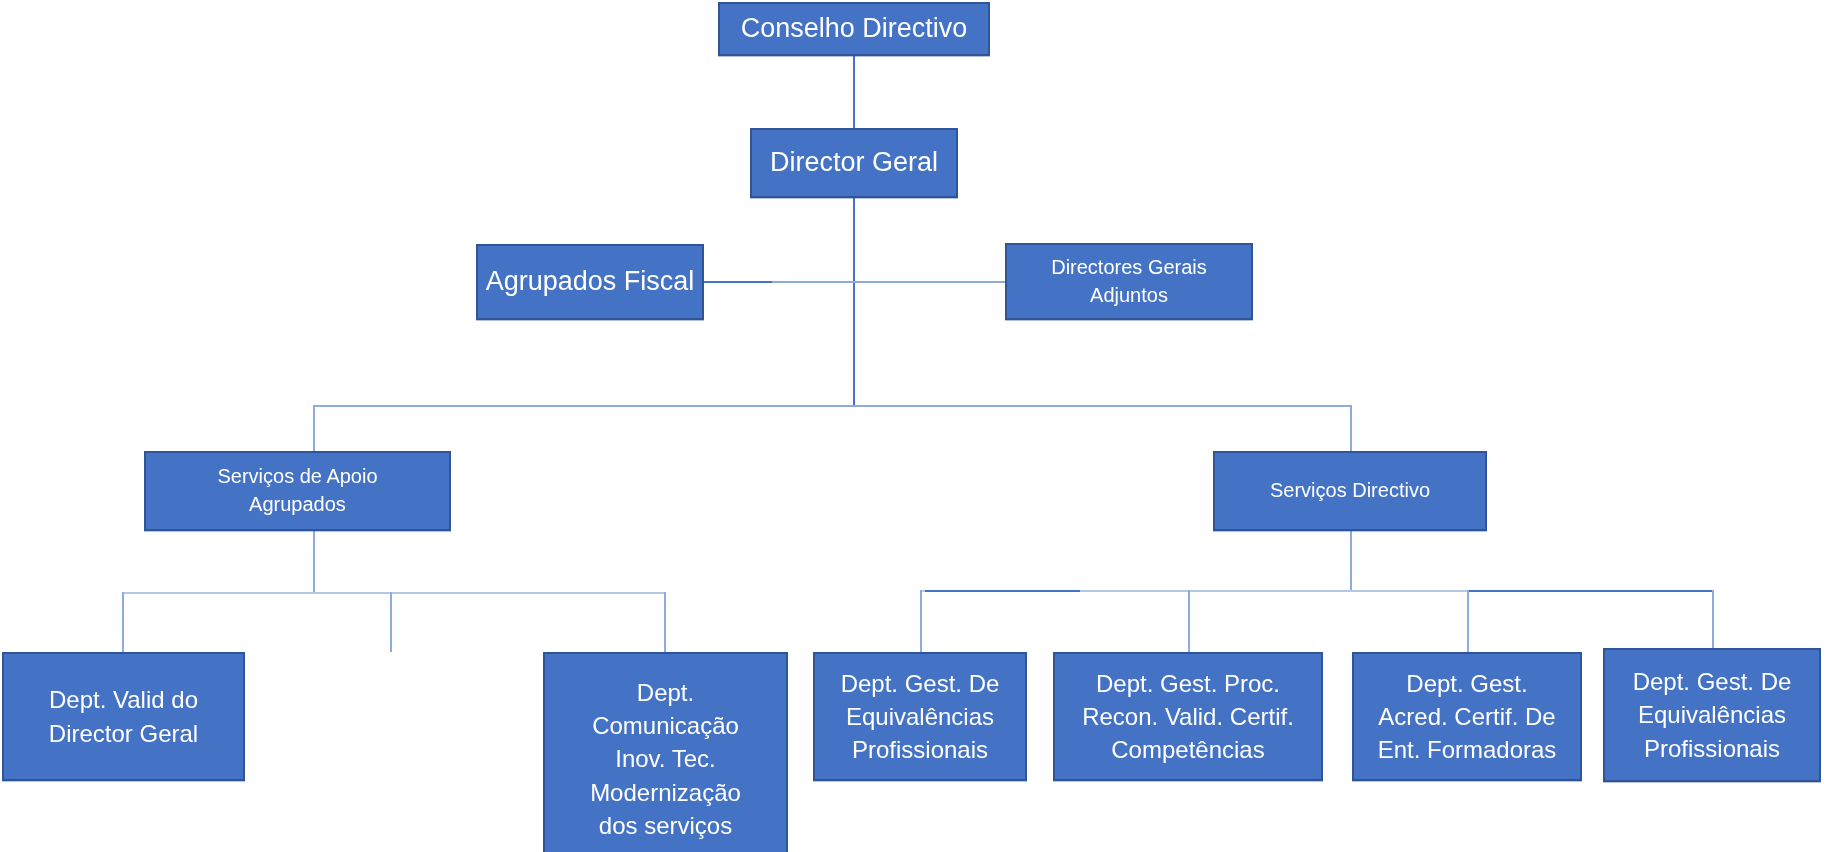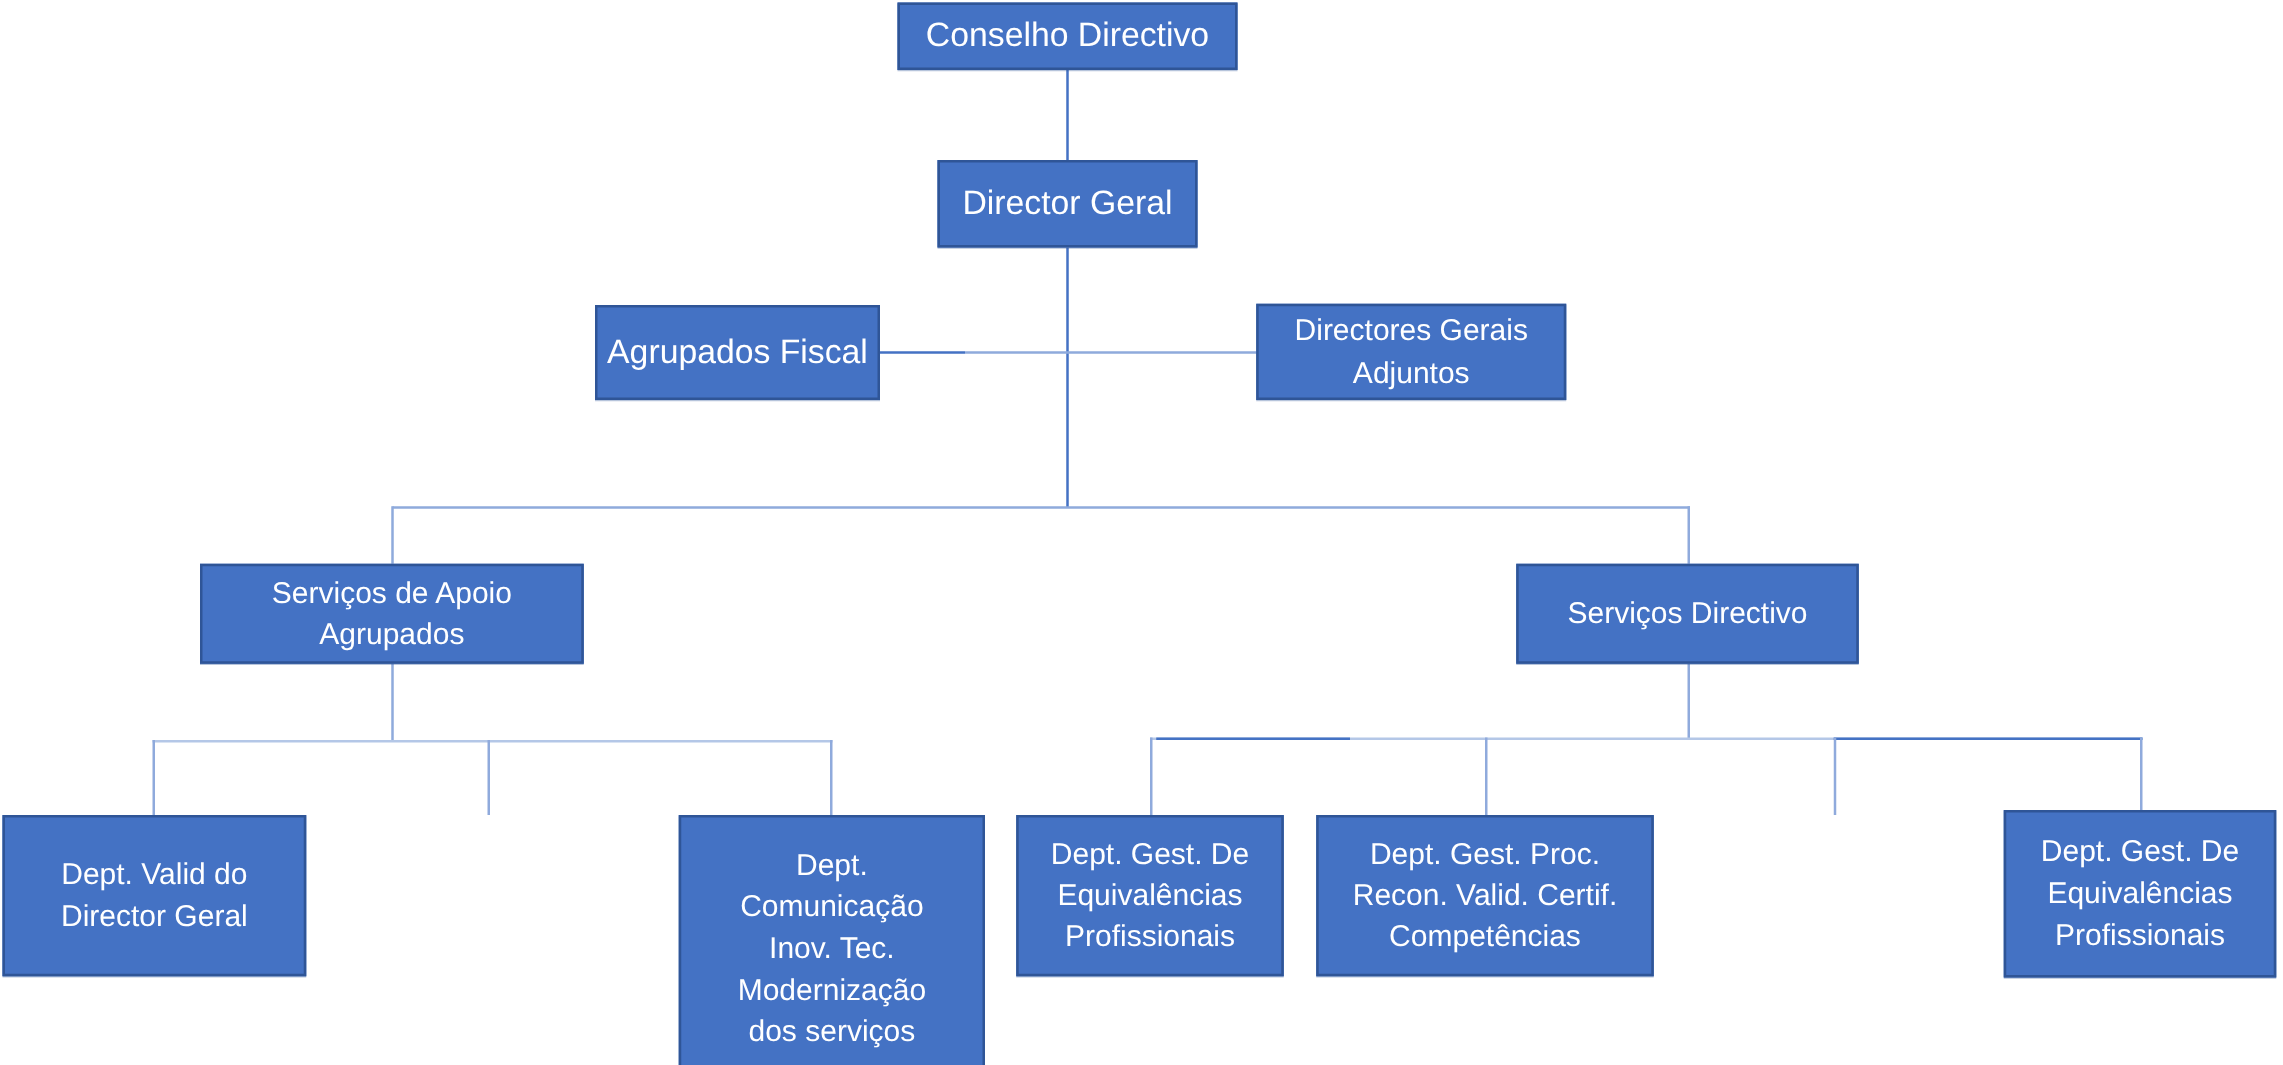--- a/index.html
+++ b/index.html
@@ -34,21 +34,21 @@
     text-align: center;
     white-space: pre-line;
     background: var(--node-fill);
     border: 2px solid var(--node-border);
     color: var(--node-text);
     line-height: 1.38;
     padding: 2px 6px;
     box-shadow: 0 1px 0 rgba(47,85,151,0.35);
   }
   .fs27 { font-size: 27px; }
-  .fs26 { font-size: 24px; }
+  .fs26 { font-size: 20px; }
   .fs24 { font-size: 24px; }
   .conn {
     position: absolute;
     background: var(--connector-mid);
   }
   .conn.dark  { background: var(--connector-dark); }
   .conn.light { background: var(--connector-light); }
 </style>
 </head>
 <body>
@@ -76,33 +76,36 @@
   <div class="conn" style="left:920px;top:590px;width:2px;height:62px"></div>
   <div class="conn" style="left:1188px;top:590px;width:2px;height:62px"></div>
   <div class="conn" style="left:1467px;top:590px;width:2px;height:62px"></div>
   <div class="conn" style="left:1712px;top:590px;width:2px;height:58px"></div>
 
   <div class="node fs27" style="left:718px;top:2px;width:272px;height:54px">Conselho Directivo</div>
   <div class="node fs27" style="left:750px;top:128px;width:208px;height:70px">Director Geral</div>
   <div class="node fs27" style="left:476px;top:244px;width:228px;height:76px">Agrupados Fiscal</div>
   <div class="node fs26" style="left:1005px;top:243px;width:248px;height:77px">Directores Gerais
 Adjuntos</div>
-  <div class="node fs26" style="left:160px;top:451px;width:307px;height:80px">Serviços de Apoio
+  <div class="node fs26" style="left:144px;top:451px;width:307px;height:80px">Serviços de Apoio
 Agrupados</div>
   <div class="node fs26" style="left:1213px;top:451px;width:274px;height:80px">Serviços Directivo</div>
   <div class="node fs24" style="left:2px;top:652px;width:243px;height:129px">Dept. Valid do
 Director Geral</div>
   <div class="node fs24" style="left:543px;top:652px;width:245px;height:214px">Dept.
 Comunicação
 Inov. Tec.
 Modernização
 dos serviços</div>
   <div class="node fs24" style="left:813px;top:652px;width:214px;height:129px">Dept. Gest. De
 Equivalências
 Profissionais</div>
   <div class="node fs24" style="left:1053px;top:652px;width:270px;height:129px">Dept. Gest. Proc.
 Recon. Valid. Certif.
 Competências</div>
+  <div class="node fs24" style="left:1352px;top:652px;width:230px;height:129px">Dept. Gest.
+Acred. Certif. De
+Ent. Formadoras</div>
   <div class="node fs24" style="left:1603px;top:648px;width:218px;height:134px">Dept. Gest. De
 Equivalências
 Profissionais</div>
 
 </div>
 
 </body></html>

